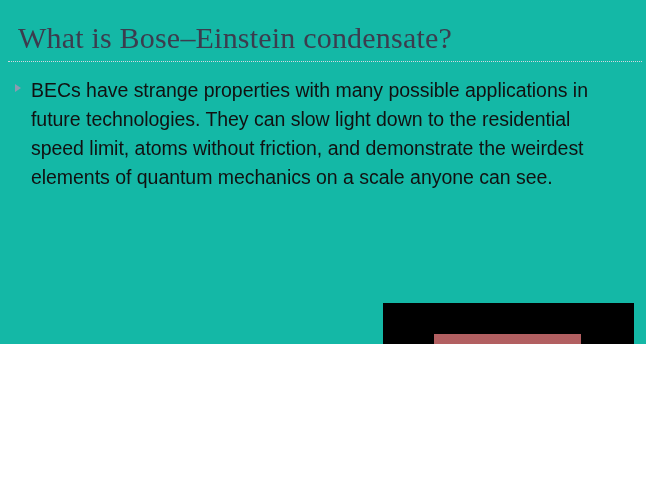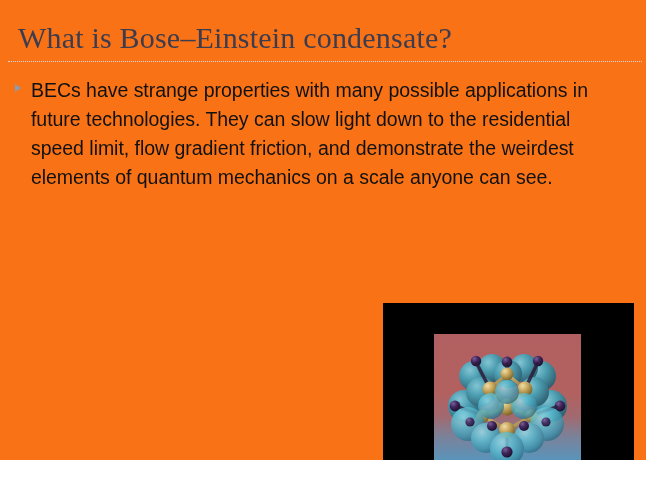--- a/index.html
+++ b/index.html
@@ -9,22 +9,22 @@
   body {
     width: 646px;
     height: 490px;
     background: #ffffff;
     font-family: "Liberation Sans", sans-serif;
     overflow: hidden;
   }
   .slide {
     position: relative;
     width: 646px;
-    height: 460px;
-    background: #f97316;
+    height: 344px;
+    background: #14b8a6;
     overflow: hidden;
   }
 
   
   .slide-title {
     position: absolute;
     left: 18px;
     top: 20px;
     width: 610px;
     font-family: "Liberation Serif", "DejaVu Serif", serif;
@@ -145,21 +145,21 @@
 <div class="slide">
 
   <div class="slide-title">What is Bose–Einstein condensate?</div>
 
   <div class="title-rule"></div>
 
   <div class="body-list">
 
     <div class="bullet-item">
       <span class="bullet-mark"></span>
-      <span class="bullet-text">BECs have strange properties with many possible applications in future technologies. They can slow light down to the residential speed limit, flow gradient friction, and demonstrate the weirdest elements of quantum mechanics on a scale anyone can see.</span>
+      <span class="bullet-text">BECs have strange properties with many possible applications in future technologies. They can slow light down to the residential speed limit, atoms without friction, and demonstrate the weirdest elements of quantum mechanics on a scale anyone can see.</span>
     </div>
 
 
   </div>
 
   <div class="picture-frame">
     <div class="picture-inner">
       <svg class="cluster" viewBox="0 0 147 142" xmlns="http://www.w3.org/2000/svg">
         <defs>
           <radialGradient id="ligand" cx="36%" cy="30%" r="72%">

